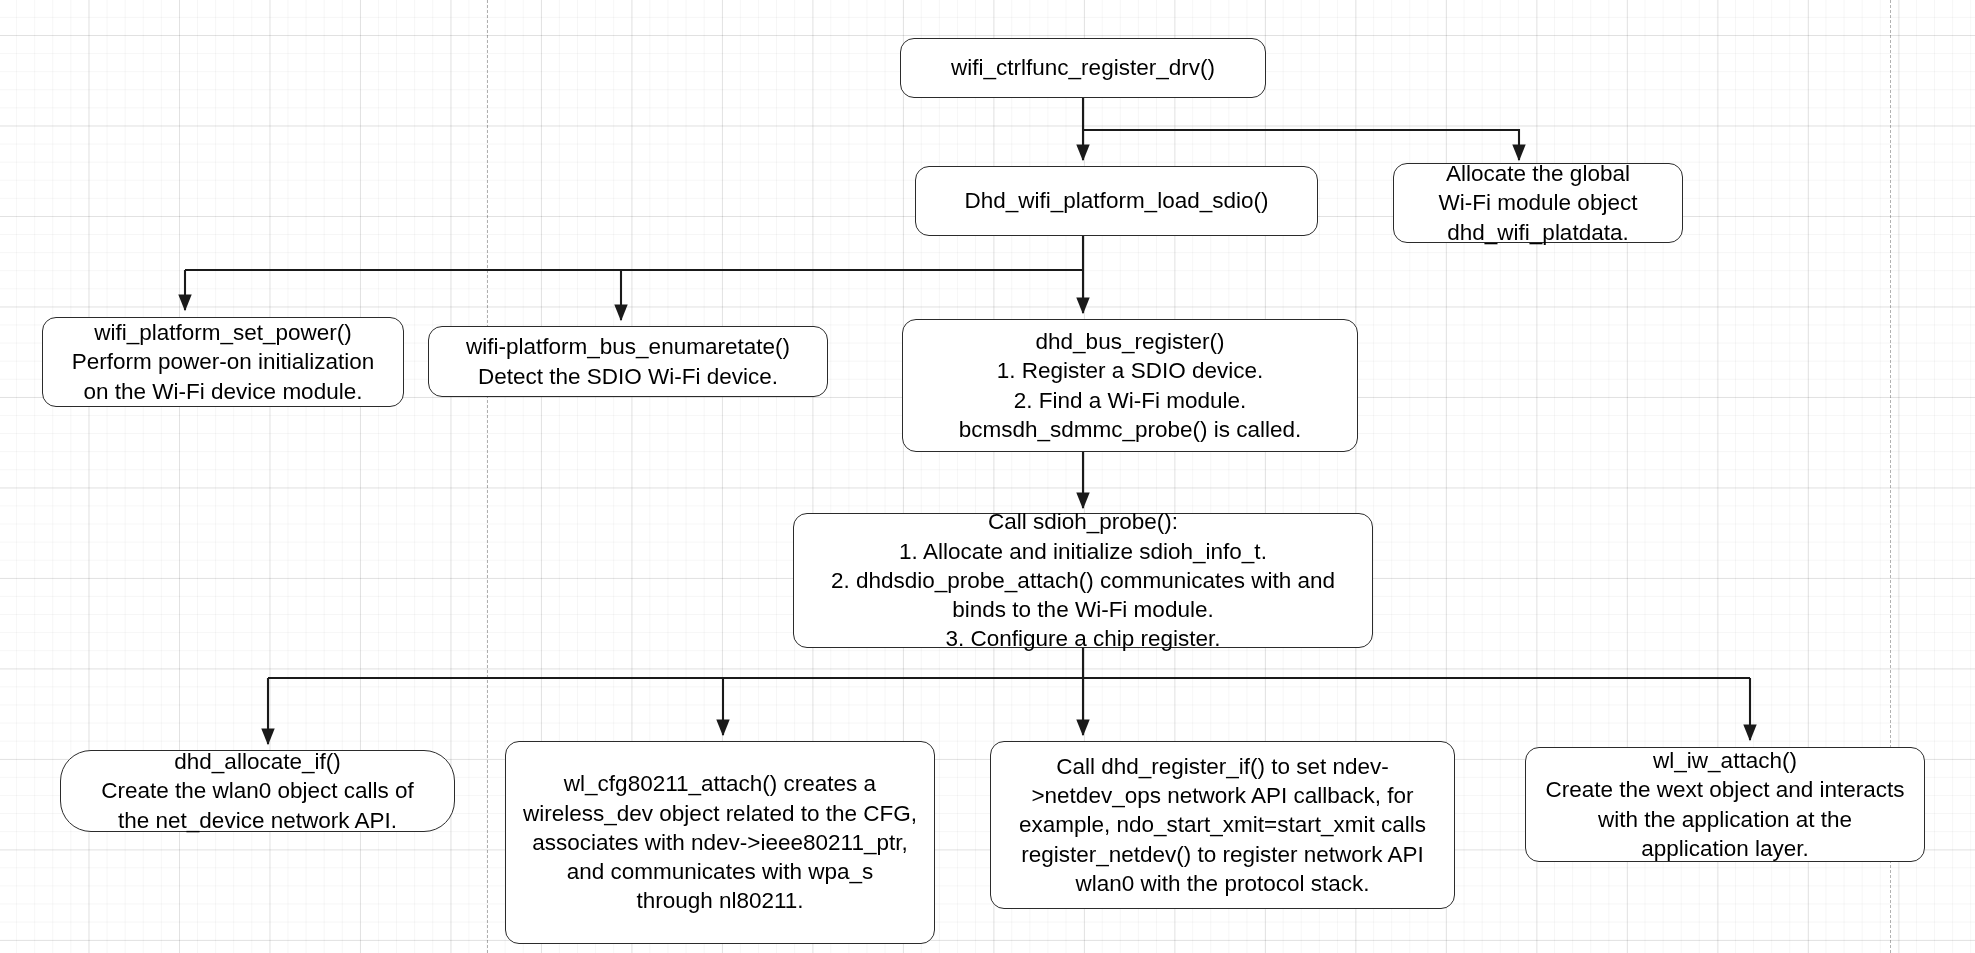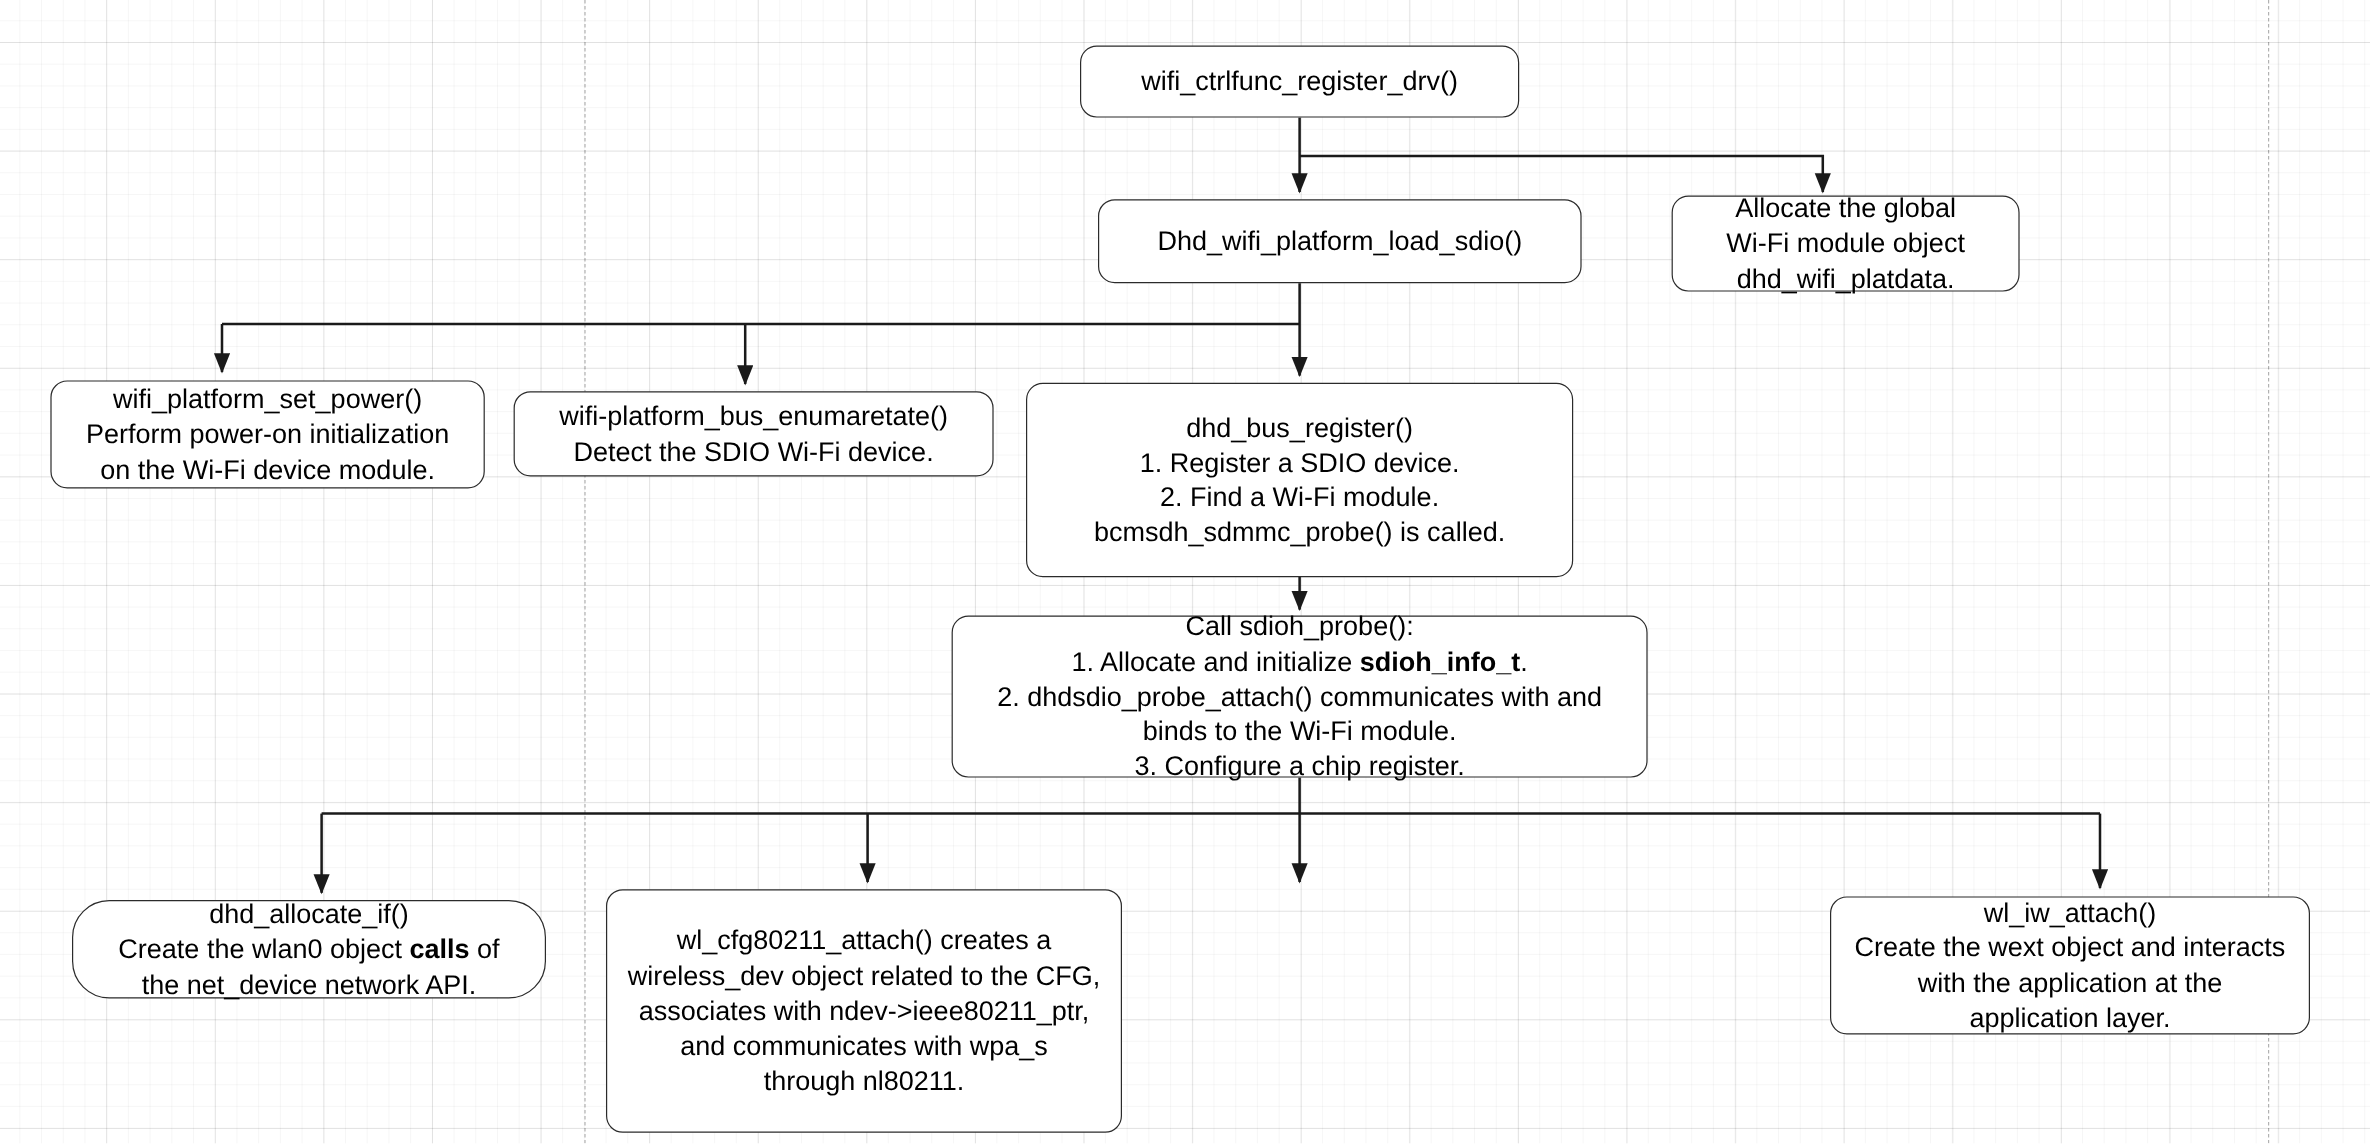--- a/index.html
+++ b/index.html
@@ -57,21 +57,21 @@
     padding: 4px 10px;
     line-height: 1.30;
     font-size: 22.5px;
     color: #000000;
     white-space: pre-line;
   }
   .node span {
     display: block;
     width: 100%;
   }
-  .node b { font-weight: bold; text-align: right; }
+  .node b { font-weight: normal; text-align: right; }
 </style>
 </head>
 <body>
 
 <div id="canvas">
 
   <div class="pagebreak" style="left:487px;"></div>
   <div class="pagebreak" style="left:1890px;"></div>
 
   <svg id="svg-layer" viewBox="0 0 1975 953" xmlns="http://www.w3.org/2000/svg">
@@ -121,21 +121,21 @@
     <span>wifi_platform_set_power()
 Perform power-on initialization
 on the Wi-Fi device module.</span>
   </div>
 
   <div class="node" style="left:428px; top:326px; width:400px; height:71px;">
     <span>wifi-platform_bus_enumaretate()
 Detect the SDIO Wi-Fi device.</span>
   </div>
 
-  <div class="node" style="left:855px; top:319px; width:456px; height:162px;">
+  <div class="node" style="left:902px; top:319px; width:456px; height:133px;">
     <span>dhd_bus_register()
 1. Register a SDIO device.
 2. Find a Wi-Fi module.
 bcmsdh_sdmmc_probe() is called.</span>
   </div>
 
   <div class="node" style="left:793px; top:513px; width:580px; height:135px;">
     <span>Call sdioh_probe():
 1. Allocate and initialize <b>sdioh_info_t</b>.
 2. dhdsdio_probe_attach() communicates with and
@@ -150,20 +150,27 @@
   </div>
 
   <div class="node" style="left:505px; top:741px; width:430px; height:203px;">
     <span>wl_cfg80211_attach() creates a
 wireless_dev object related to the CFG,
 associates with ndev-&gt;ieee80211_ptr,
 and communicates with wpa_s
 through nl80211.</span>
   </div>
 
+  <div class="node" style="left:990px; top:741px; width:465px; height:168px;">
+    <span>Call dhd_register_if() to set ndev-
+&gt;netdev_ops network API callback, for
+example, ndo_start_xmit=start_xmit calls
+register_netdev() to register network API
+wlan0 with the protocol stack.</span>
+  </div>
 
   <div class="node" style="left:1525px; top:747px; width:400px; height:115px;">
     <span>wl_iw_attach()
 Create the wext object and interacts
 with the application at the
 application layer.</span>
   </div>
 
 </div>
 

